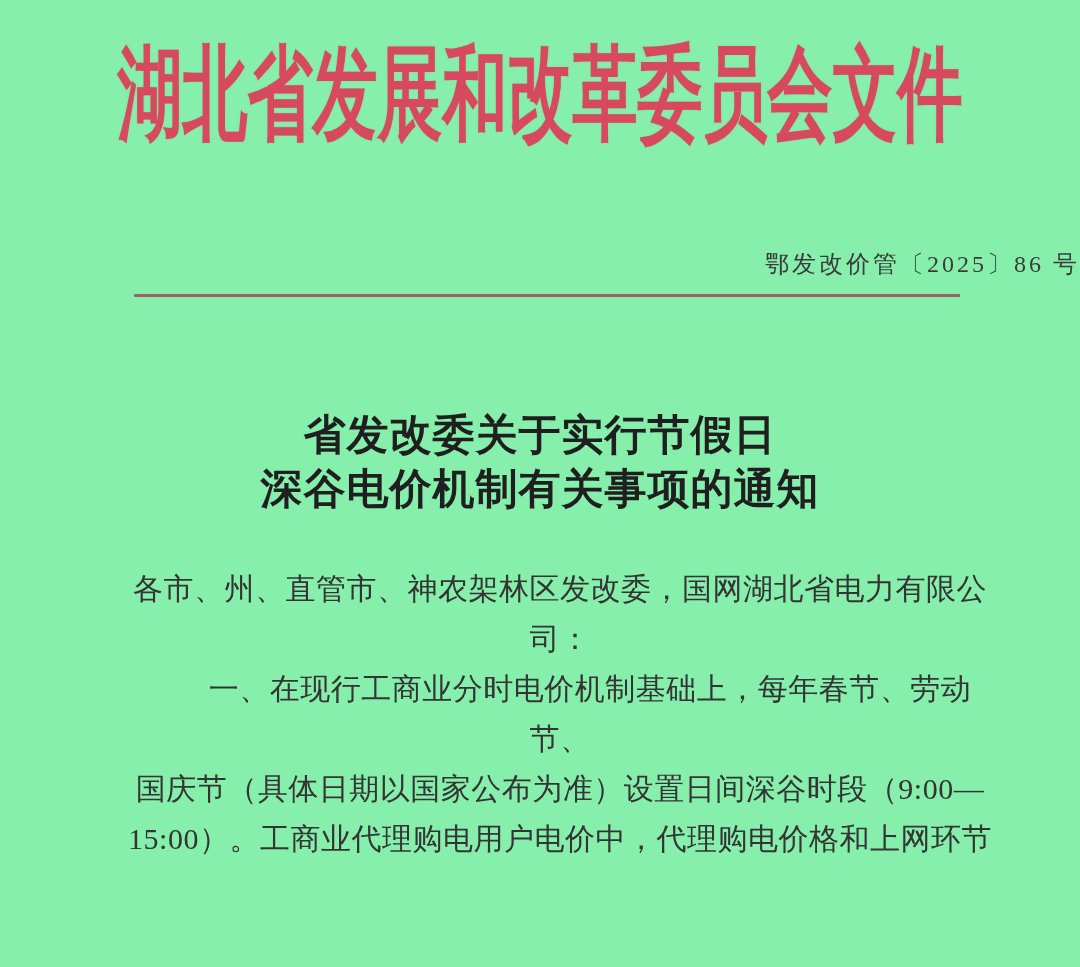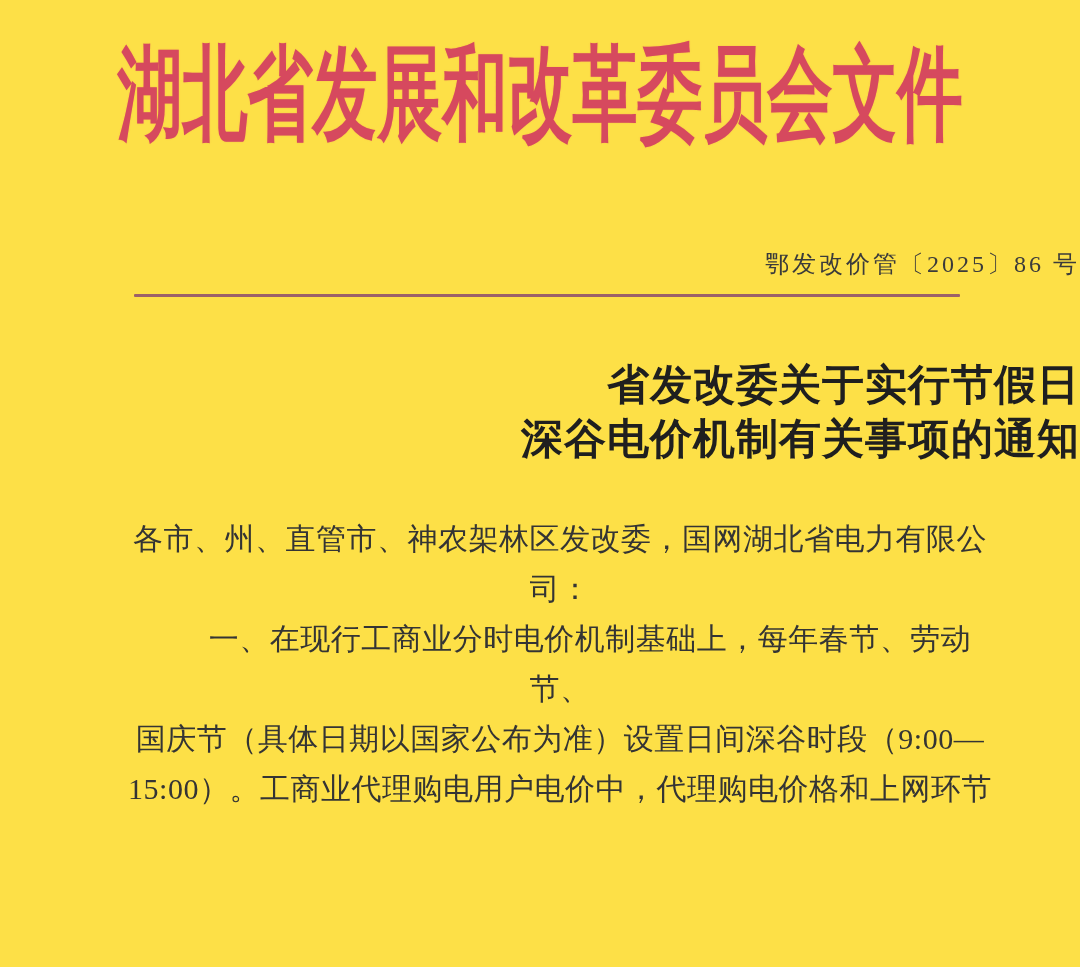--- a/index.html
+++ b/index.html
@@ -4,21 +4,21 @@
 <style>
   html, body {
     margin: 0;
     padding: 0;
     background: #ffffff;
   }
   .page {
     position: relative;
     width: 1080px;
     height: 967px;
-    background: #fde047;
+    background: #86efac;
     overflow: hidden;
     font-family: "Liberation Serif", "DejaVu Serif", serif;
     color: #3a3a3a;
   }
   .red-header-wrap {
     margin-top: 38px;
     height: 112px;
     display: flex;
     align-items: center;
     justify-content: center;
@@ -42,22 +42,22 @@
     letter-spacing: 3px;
   }
   .divider {
     margin: 12px auto 0 134px;
     width: 826px;
     height: 3px;
     background: #9c6168;
     border-radius: 1px;
   }
   .doc-title {
-    margin-top: 61px;
-    text-align: right;
+    margin-top: 111px;
+    text-align: center;
     font-size: 42px;
     line-height: 54px;
     font-weight: bold;
     color: #1f1f1f;
     letter-spacing: 1px;
     white-space: pre-line;
   }
   .body-text {
     margin: 48px 0 0 120px;
     width: 880px;

